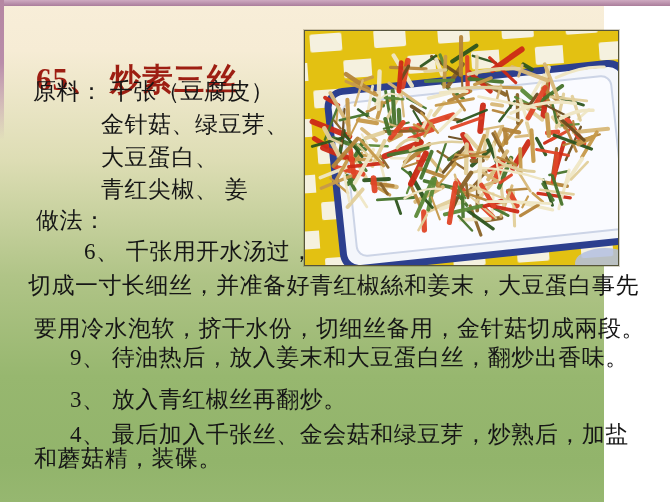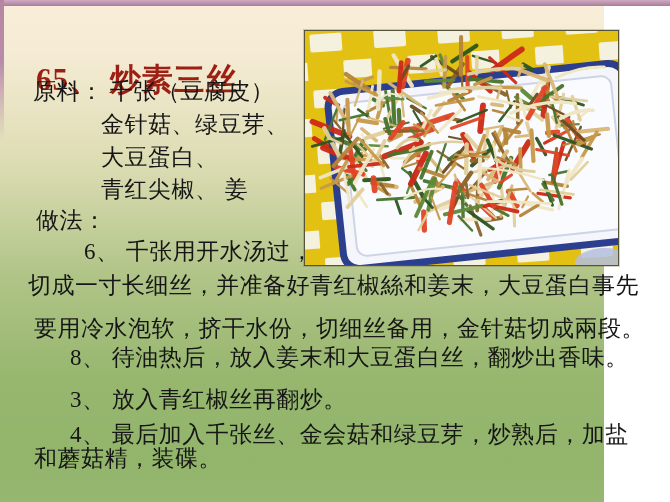--- a/index.html
+++ b/index.html
@@ -39,21 +39,21 @@
 
   <div class="txt l-ing1">原料： 千张（豆腐皮）</div>
   <div class="txt l-ing2">金针菇、绿豆芽、</div>
   <div class="txt l-ing3">大豆蛋白、</div>
   <div class="txt l-method">做法：</div>
 
   <div class="txt l-ing4">青红尖椒、 姜</div>
   <div class="txt l-s1a">6、 千张用开水汤过，</div>
   <div class="txt l-s1b">切成一寸长细丝，并准备好青红椒絲和姜末，大豆蛋白事先</div>
   <div class="txt l-s1c">要用冷水泡软，挤干水份，切细丝备用，金针菇切成兩段。</div>
-  <div class="txt l-s2">8、 待油热后，放入姜末和大豆蛋白丝，翻炒出香味。</div>
+  <div class="txt l-s2">9、 待油热后，放入姜末和大豆蛋白丝，翻炒出香味。</div>
   <div class="txt l-s3">3、 放入青红椒丝再翻炒。</div>
   <div class="txt l-s4a">4、 最后加入千张丝、金会菇和绿豆芽，炒熟后，加盐</div>
   <div class="txt l-s4b">和蘑菇精，装碟。</div>
 
   <div class="photo">
     <svg id="dish-svg" width="313" height="234" viewBox="0 0 313 234">
       <defs>
         <pattern id="cloth" width="64" height="56" patternUnits="userSpaceOnUse" patternTransform="rotate(-4)">
           <rect width="64" height="56" fill="#e3c112"></rect>
           <rect x="4" y="4" width="32" height="18" rx="2" fill="#f5f1df"></rect>

